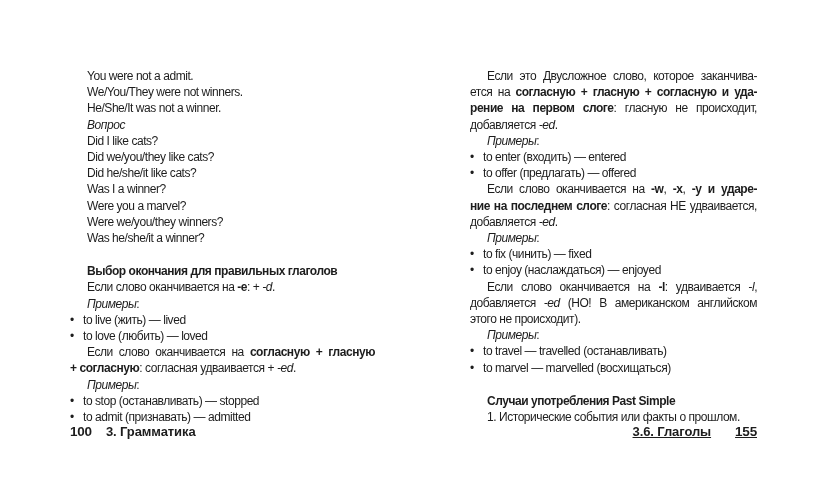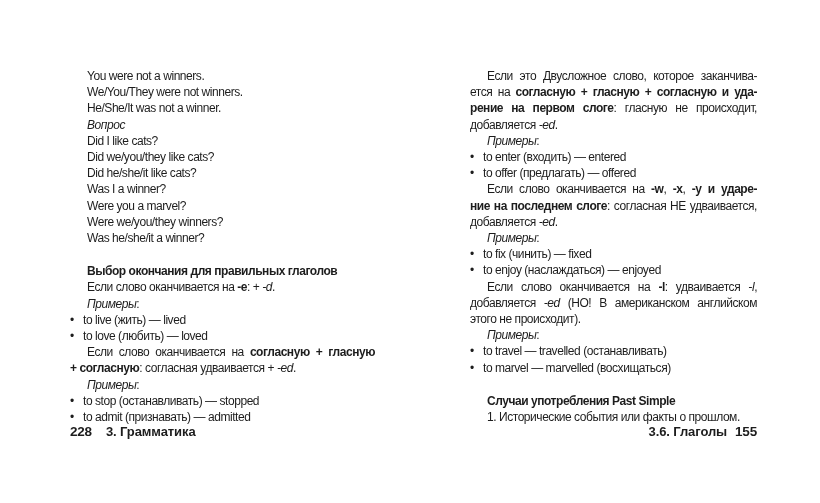--- a/index.html
+++ b/index.html
@@ -49,40 +49,40 @@
   .i { font-style: italic; }
   .footer {
     position: absolute;
     top: 424px;
     display: flex;
     align-items: baseline;
     color: #1d1d1d;
     white-space: nowrap;
   }
   .footer-left  { left: 0;  gap: 14px; }
-  .footer-right { right: 0; gap: 8px; }
+  .footer-right { right: 0; gap: 24px; text-decoration: underline; }
   .pagenum {
     font-weight: bold;
     font-size: 13.5px;
     letter-spacing: -0.2px;
   }
   .section {
     font-weight: bold;
     font-size: 13px;
     letter-spacing: -0.1px;
   }
 </style>
 </head>
 <body>
 
 <div class="canvas">
 
   <div class="page page-left">
     <div class="content" id="left-content">
-        <div class="line ind"><span>You were not a winners.</span></div>
+        <div class="line ind"><span>You were not a admit.</span></div>
         <div class="line ind"><span>We/You/They were not winners.</span></div>
         <div class="line ind"><span>He/She/It was not a winner.</span></div>
         <div class="line ind"><span class="i">Вопрос</span></div>
         <div class="line ind"><span>Did I like cats?</span></div>
         <div class="line ind"><span>Did we/you/they like cats?</span></div>
         <div class="line ind"><span>Did he/she/it like cats?</span></div>
         <div class="line ind"><span>Was I a winner?</span></div>
         <div class="line ind"><span>Were you a marvel?</span></div>
         <div class="line ind"><span>Were we/you/they winners?</span></div>
         <div class="line ind"><span>Was he/she/it a winner?</span></div>
@@ -91,21 +91,21 @@
         <div class="line ind"><span class="i">Примеры</span><span>:</span></div>
         <div class="line flush"><span class="bullet-dot">•</span><span>to live (жить) — lived</span></div>
         <div class="line flush"><span class="bullet-dot">•</span><span>to love (любить) — loved</span></div>
         <div class="line ind j"><span>Если слово оканчивается на </span><span class="b">согласную + гласную</span></div>
         <div class="line flush"><span class="b">+ согласную</span><span>: согласная удваивается + </span><span class="i">-ed</span><span>.</span></div>
         <div class="line ind"><span class="i">Примеры</span><span>:</span></div>
         <div class="line flush"><span class="bullet-dot">•</span><span>to stop (останавливать) — stopped</span></div>
         <div class="line flush"><span class="bullet-dot">•</span><span>to admit (признавать) — admitted</span></div>
       </div>
     <div class="footer footer-left">
-      <span class="pagenum">228</span>
+      <span class="pagenum">100</span>
       <span class="section">3. Грамматика</span>
     </div>
   </div>
 
   <div class="page page-right">
     <div class="content" id="right-content">
         <div class="line ind j"><span>Если это Двусложное слово, которое заканчива-</span></div>
         <div class="line flush j"><span>ется на </span><span class="b">согласную + гласную + согласную и уда-</span></div>
         <div class="line flush j"><span class="b">рение на первом слоге</span><span>: гласную не происходит,</span></div>
         <div class="line flush"><span>добавляется </span><span class="i">-ed</span><span>.</span></div>

